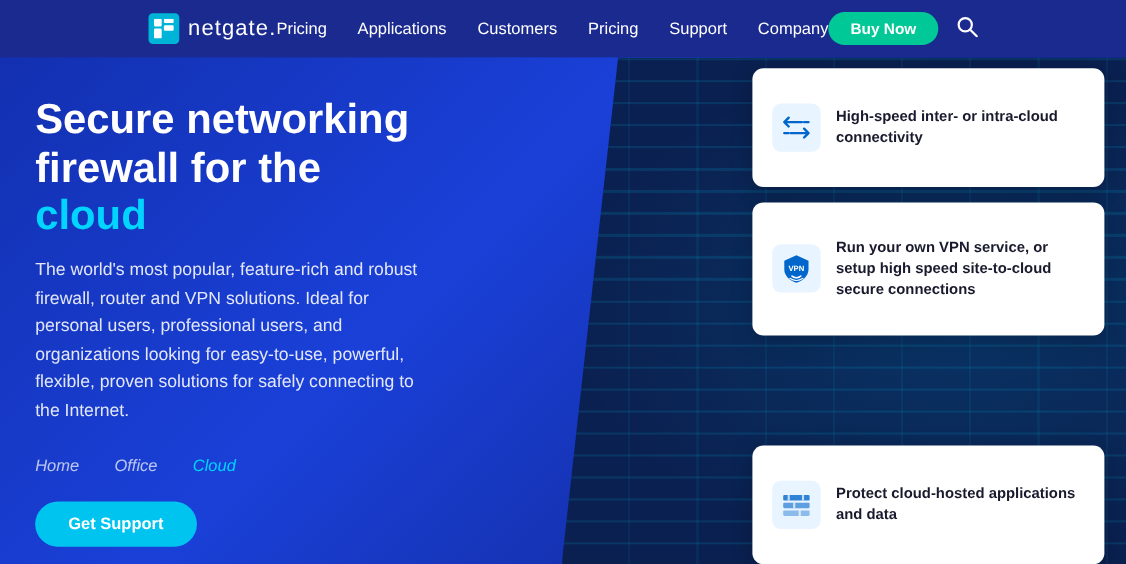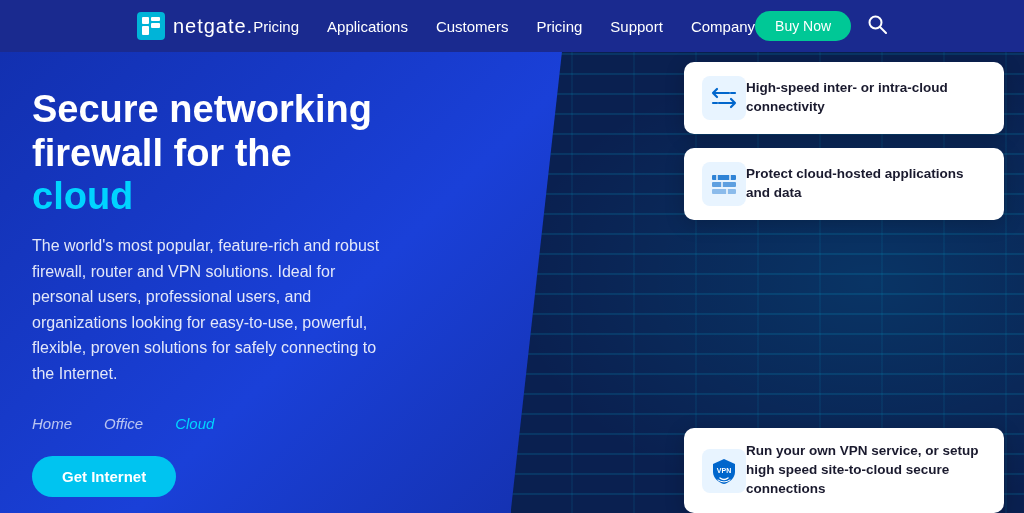--- a/index.html
+++ b/index.html
@@ -71,21 +71,21 @@
       gap: 16px;
     }
 
     .buy-now-btn {
       background: #00c896;
       color: white;
       border: none;
       border-radius: 20px;
       padding: 7px 20px;
       font-size: 14px;
-      font-weight: 400;
+      font-weight: 700;
       cursor: pointer;
     }
 
     .search-icon-wrap {
       color: white;
       font-size: 18px;
       cursor: pointer;
     }
 
     
@@ -216,23 +216,24 @@
       flex-direction: column;
       justify-content: flex-start;
       gap: 0;
       padding-top: 10px;
       z-index: 10;
     }
 
     .feature-card {
       background: white;
       border-radius: 10px;
-      padding: 14px 18px;
-      display: flex;
-      align-items: center;
+      padding: 32px 18px;
+      display: flex;
+      align-items: center;
+      gap: 14px;
       margin-bottom: 14px;
       box-shadow: 0 4px 20px rgba(0,0,0,0.2);
     }
 
     .feature-card:last-child {
       position: absolute;
       bottom: 0;
       right: 0;
       width: 320px;
       margin-bottom: 0;
@@ -308,63 +309,63 @@
     </h1>
 
     <p class="hero-desc">The world's most popular, feature-rich and robust firewall, router and VPN solutions. Ideal for personal users, professional users, and organizations looking for easy-to-use, powerful, flexible, proven solutions for safely connecting to the Internet.</p>
 
     <div class="hero-tabs">
       <span class="hero-tab">Home</span>
       <span class="hero-tab">Office</span>
       <span class="hero-tab active">Cloud</span>
     </div>
 
-    <button class="get-started-btn">Get Internet</button>
+    <button class="get-started-btn">Get Support</button>
   </div>
 
   <div class="hero-right">
     <div class="server-rack"></div>
 
     <div class="feature-cards">
 
       <div class="feature-card">
         <div class="card-icon">
           <svg viewBox="0 0 30 30" fill="none">
             <path d="M4 10h16M4 10l4-4M4 10l4 4" stroke="#0066cc" stroke-width="2.2" stroke-linecap="round" stroke-linejoin="round"></path>
             <path d="M26 20H10M26 20l-4-4M26 20l-4 4" stroke="#0066cc" stroke-width="2.2" stroke-linecap="round" stroke-linejoin="round"></path>
             <path d="M4 20h4" stroke="#0066cc" stroke-width="2.2" stroke-linecap="round"></path>
             <path d="M22 10h4" stroke="#0066cc" stroke-width="2.2" stroke-linecap="round"></path>
           </svg>
         </div>
         <span class="card-text">High-speed inter- or intra-cloud connectivity</span>
+      </div>
+
+      <div class="feature-card">
+        <div class="card-icon">
+          <svg viewBox="0 0 30 30" fill="none">
+            <path d="M15 3 L26 8 L26 16 C26 22 20 27 15 28 C10 27 4 22 4 16 L4 8 Z" fill="#0066cc"></path>
+            <text x="15" y="17" text-anchor="middle" font-size="7" font-weight="bold" fill="white" font-family="Arial">VPN</text>
+            <path d="M11 22 Q15 25 19 22" stroke="white" stroke-width="1.5" fill="none" stroke-linecap="round"></path>
+            <path d="M9 24 Q15 28 21 24" stroke="white" stroke-width="1" fill="none" stroke-linecap="round"></path>
+          </svg>
+        </div>
+        <span class="card-text">Run your own VPN service, or setup high speed site-to-cloud secure connections</span>
       </div>
 
       <div class="feature-card">
         <div class="card-icon">
           <svg viewBox="0 0 30 30" fill="none">
             <rect x="3" y="6" width="24" height="5" rx="1" fill="#0066cc" opacity="0.8"></rect>
             <rect x="3" y="13" width="24" height="5" rx="1" fill="#0066cc" opacity="0.6"></rect>
             <rect x="3" y="20" width="24" height="5" rx="1" fill="#0066cc" opacity="0.4"></rect>
             <rect x="7" y="6" width="2" height="5" fill="white" opacity="0.7"></rect>
             <rect x="12" y="13" width="2" height="5" fill="white" opacity="0.7"></rect>
             <rect x="17" y="20" width="2" height="5" fill="white" opacity="0.7"></rect>
             <rect x="20" y="6" width="2" height="5" fill="white" opacity="0.7"></rect>
           </svg>
         </div>
         <span class="card-text">Protect cloud-hosted applications and data</span>
       </div>
 
-      <div class="feature-card">
-        <div class="card-icon">
-          <svg viewBox="0 0 30 30" fill="none">
-            <path d="M15 3 L26 8 L26 16 C26 22 20 27 15 28 C10 27 4 22 4 16 L4 8 Z" fill="#0066cc"></path>
-            <text x="15" y="17" text-anchor="middle" font-size="7" font-weight="bold" fill="white" font-family="Arial">VPN</text>
-            <path d="M11 22 Q15 25 19 22" stroke="white" stroke-width="1.5" fill="none" stroke-linecap="round"></path>
-            <path d="M9 24 Q15 28 21 24" stroke="white" stroke-width="1" fill="none" stroke-linecap="round"></path>
-          </svg>
-        </div>
-        <span class="card-text">Run your own VPN service, or setup high speed site-to-cloud secure connections</span>
-      </div>
-
     </div>
   </div>
 
 </section>
 
 </body></html>

